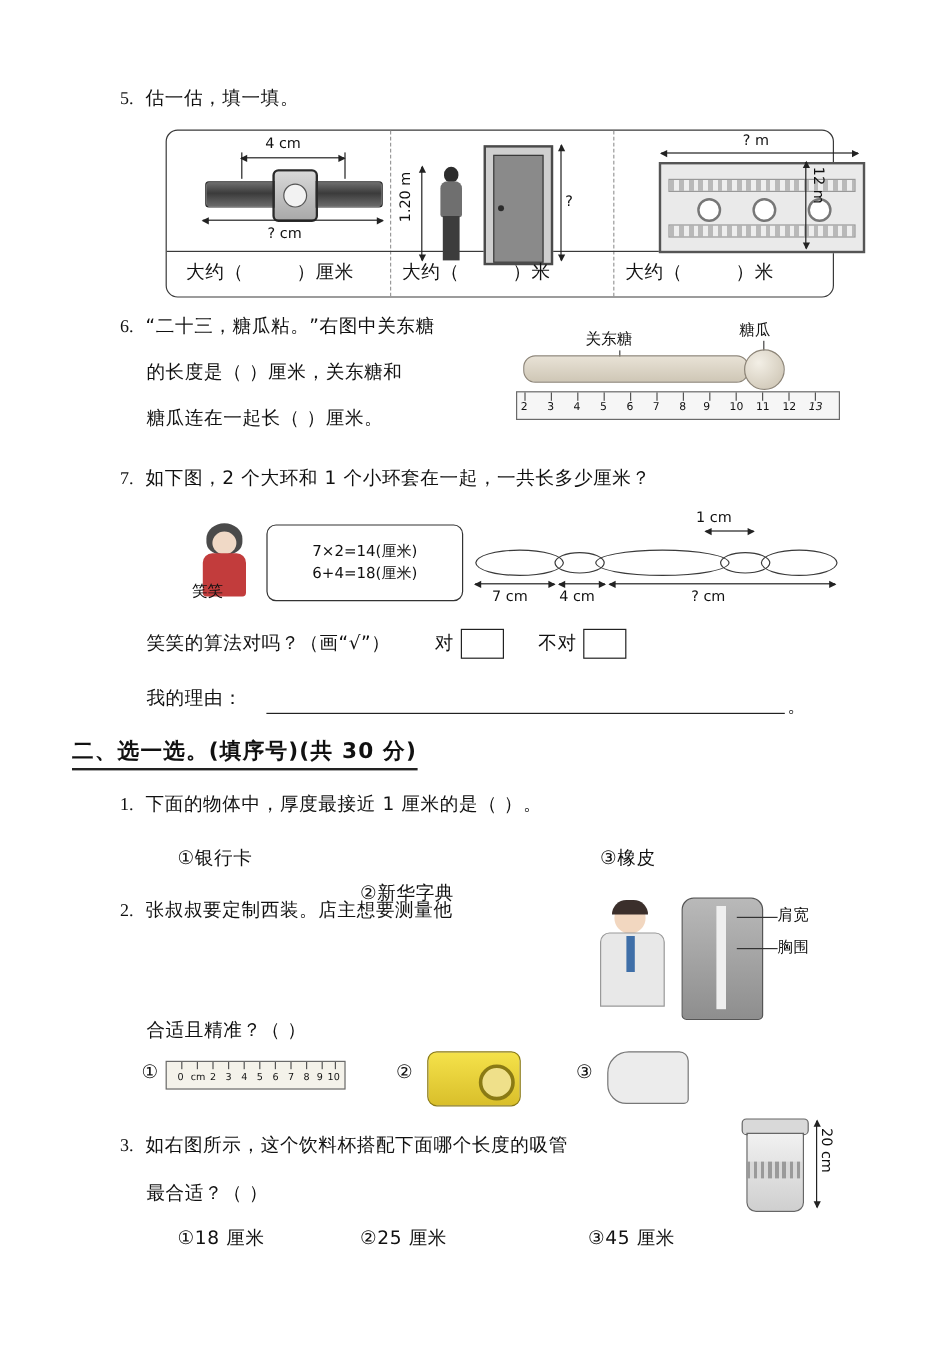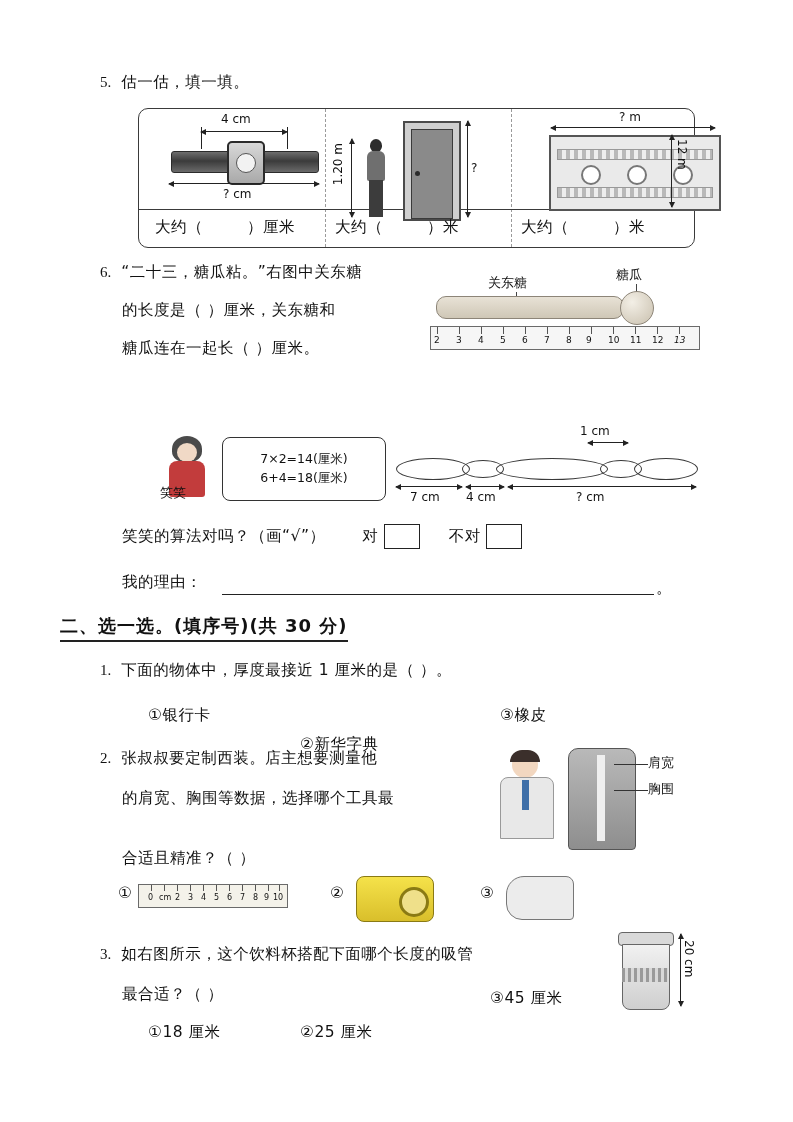--- a/index.html
+++ b/index.html
@@ -343,20 +343,24 @@
       <div class="num" style="left:113px;">7</div>
       <div class="num" style="left:135px;">8</div>
       <div class="num" style="left:155px;">9</div>
       <div class="num" style="left:177px;">10</div>
       <div class="num" style="left:199px;">11</div>
       <div class="num" style="left:221px;">12</div>
       <div class="num" style="left:243px;font-style:italic;">13</div>
     </div>
   </div>
 
+  <div class="q" style="left:100px;top:388px;">
+    <span class="qnum">7.</span>
+    <span class="ztext" style="margin-left:6px;">如下图，2 个大环和 1 个小环套在一起，一共长多少厘米？</span>
+  </div>
 
   <div class="girl">
     <div class="g-hair"></div>
     <div class="g-face"></div>
     <div class="g-body"></div>
   </div>
   <div class="ztext-sm" style="position:absolute;left:160px;top:484px;">笑笑</div>
 
   <div class="fig7-box">
     <div>7×2=14(厘米)</div>
@@ -400,21 +404,20 @@
     <span class="ztext" style="margin-left:6px;">下面的物体中，厚度最接近 1 厘米的是（      ）。</span>
   </div>
   <div class="ztext" style="position:absolute;left:148px;top:705px;">①银行卡</div>
   <div class="ztext" style="position:absolute;left:300px;top:734px;">②新华字典</div>
   <div class="ztext" style="position:absolute;left:500px;top:705px;">③橡皮</div>
 
   <div class="q" style="left:100px;top:748px;">
     <span class="qnum">2.</span>
     <span class="ztext" style="margin-left:6px;">张叔叔要定制西装。店主想要测量他</span>
   </div>
-  <div class="ztext" style="position:absolute;left:122px;top:788px;">的肩宽、胸围等数据，选择哪个工具最</div>
   <div class="ztext" style="position:absolute;left:122px;top:848px;">合适且精准？（        ）</div>
 
   <div class="suit-man">
     <div class="sm-head"></div>
     <div class="sm-hair"></div>
     <div class="sm-body"></div>
     <div class="sm-tie"></div>
   </div>
   <div class="suit"></div>
   <div class="leader" style="left:614px;top:764px;width:34px;"></div>
@@ -463,16 +466,16 @@
   <div class="cup">
     <div class="cup-lid"></div>
     <div class="cup-body"></div>
     <div class="cup-band"></div>
   </div>
   <div class="varrow" style="left:680px;top:934px;height:72px;"></div>
   <div class="vert-label" style="left:682px;top:940px;">20 cm</div>
 
   <div class="ztext" style="position:absolute;left:148px;top:1022px;">①18 厘米</div>
   <div class="ztext" style="position:absolute;left:300px;top:1022px;">②25 厘米</div>
-  <div class="ztext" style="position:absolute;left:490px;top:988px;">③45 厘米</div>
+  <div class="ztext" style="position:absolute;left:490px;top:1022px;">③45 厘米</div>
 
 
 </div>
 
 </body></html>

